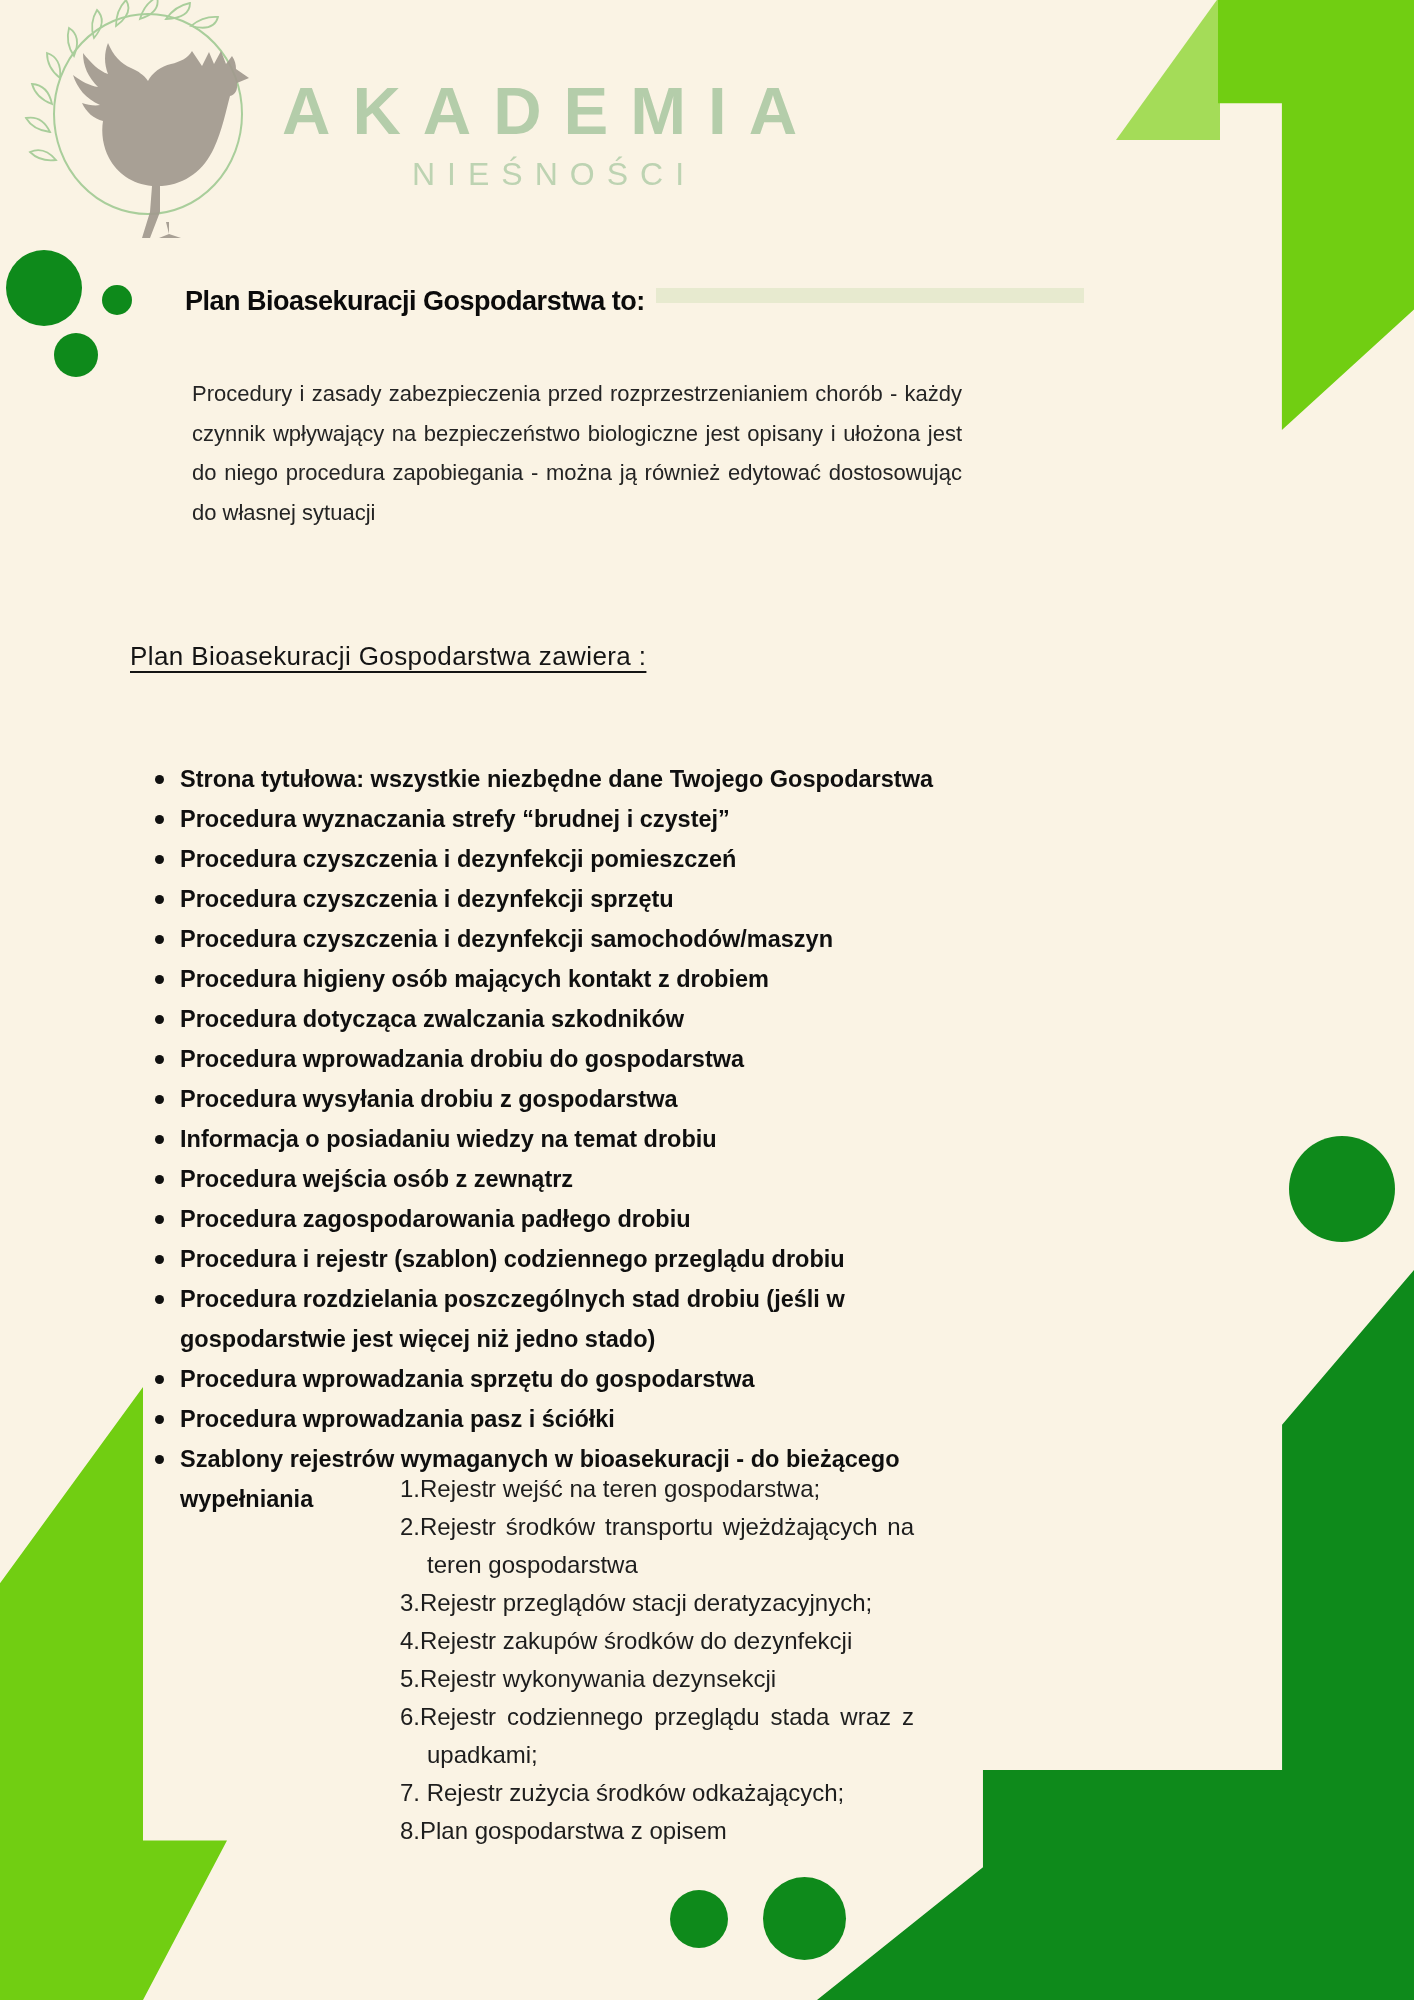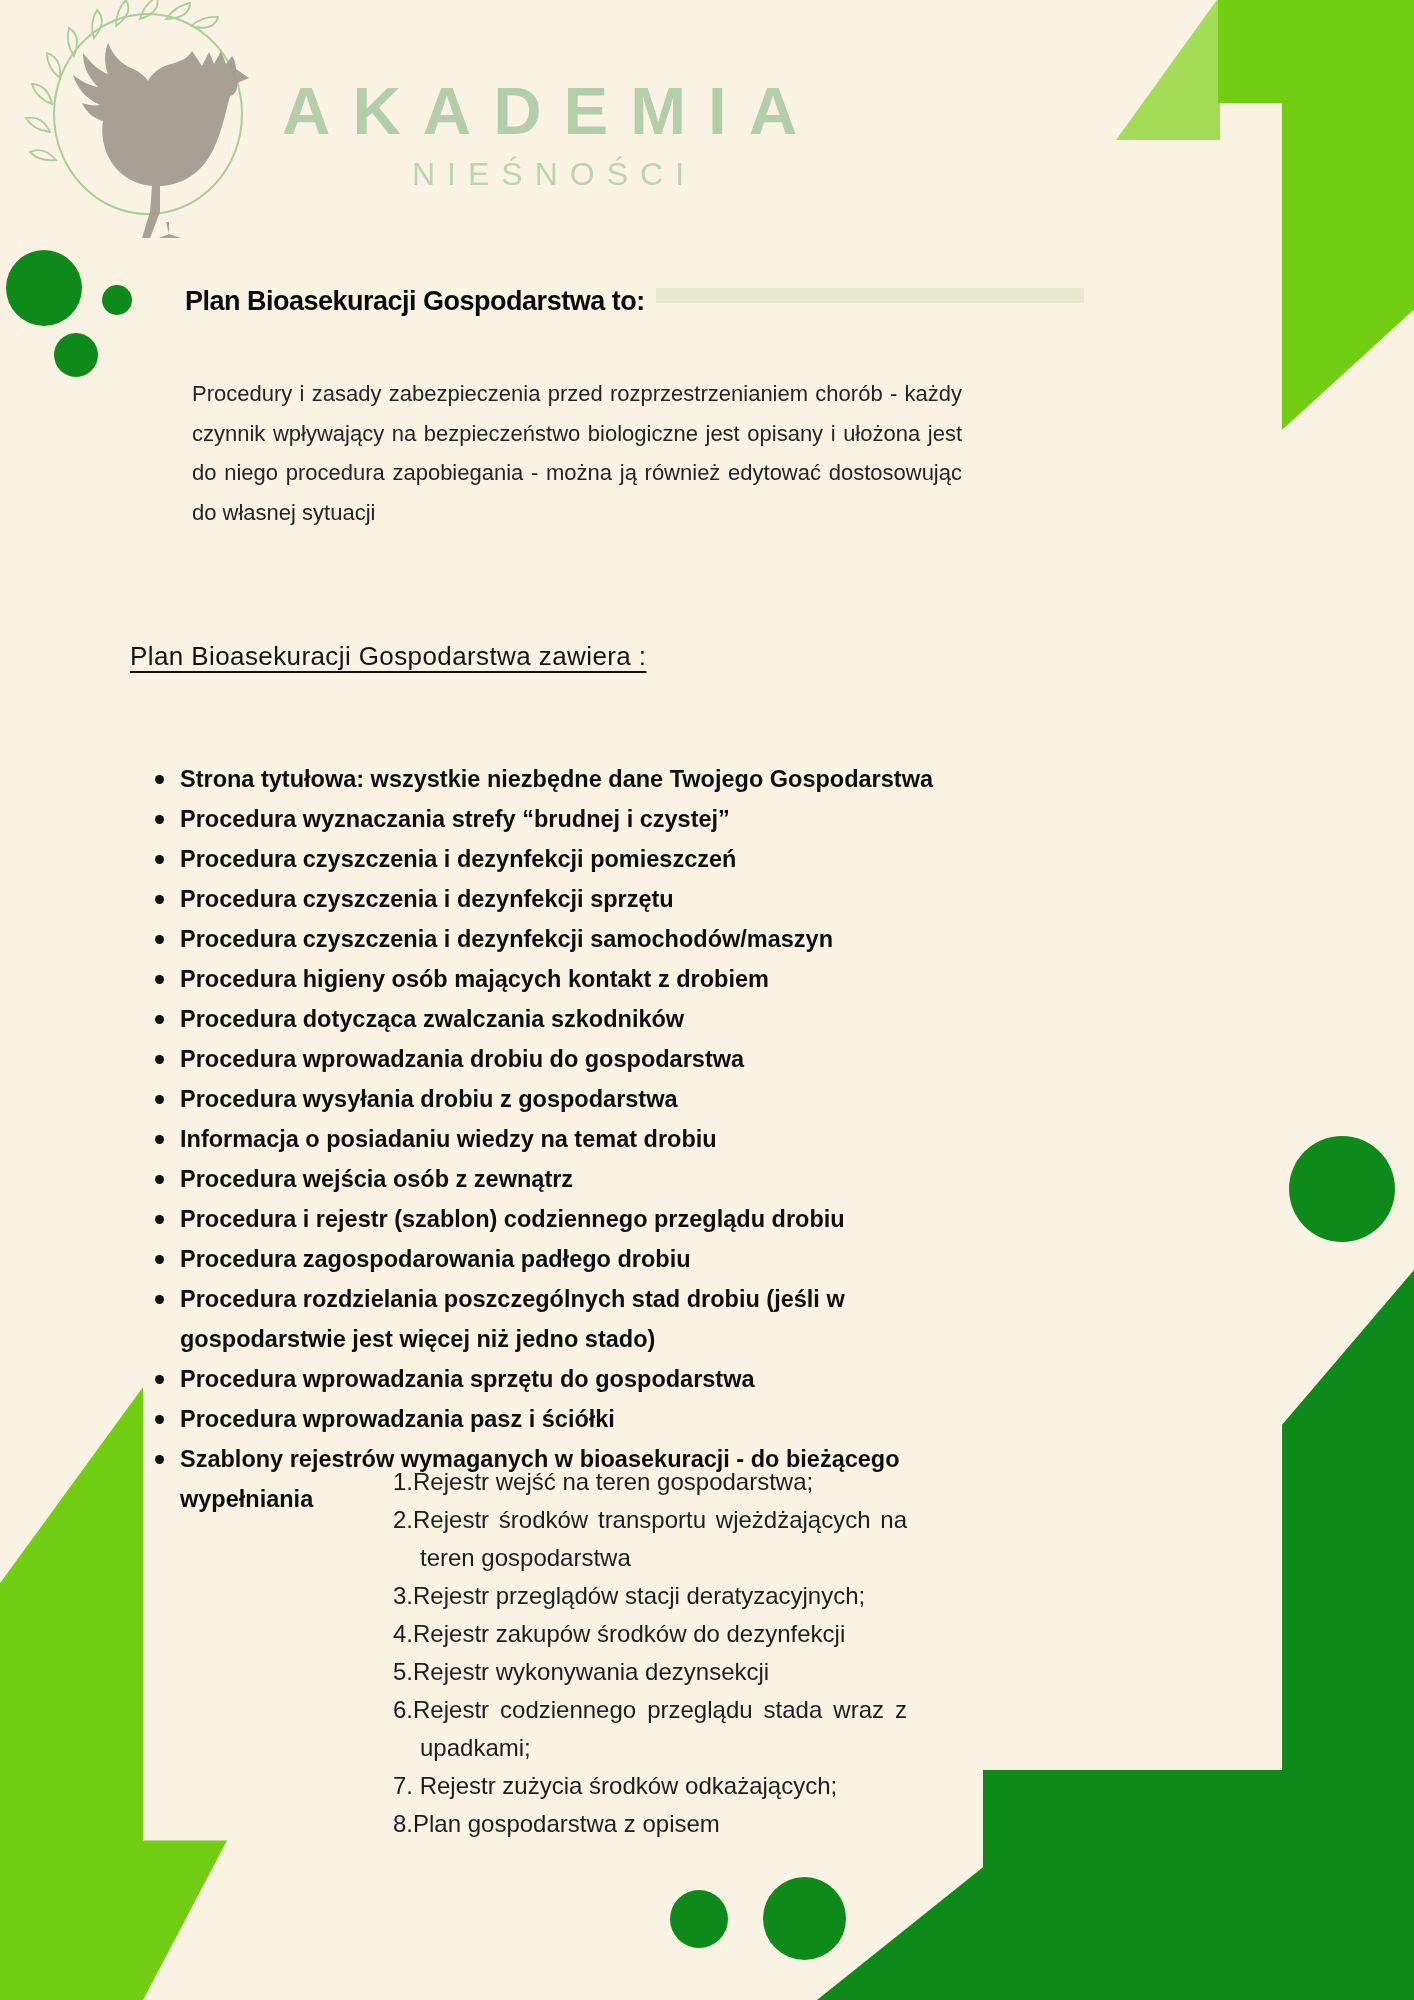--- a/index.html
+++ b/index.html
@@ -81,21 +81,21 @@
   ul.bullets li{
     position:relative;padding-left:29px;
     font-size:23.5px;font-weight:bold;line-height:40px;color:#0f0f0f;
   }
   ul.bullets li::before{
     content:"";position:absolute;left:4px;top:16px;
     width:9px;height:9px;border-radius:50%;background:#101010;
   }
   ol.registers{
     position:absolute;left:388px;top:1458px;width:514px;
-    margin:5px;padding:0;list-style:none;
+    margin:12px;padding:0;list-style:none;
   }
   ol.registers li{
     padding-left:27px;text-indent:-27px;
     font-size:24px;font-weight:400;line-height:38px;color:#1d1d1d;
     text-align:justify;
   }
 </style>
 </head>
 <body>
 
@@ -151,22 +151,22 @@
     <li>Procedura wyznaczania strefy “brudnej i czystej”</li>
     <li>Procedura czyszczenia i dezynfekcji pomieszczeń</li>
     <li>Procedura czyszczenia i dezynfekcji sprzętu</li>
     <li>Procedura czyszczenia i dezynfekcji samochodów/maszyn</li>
     <li>Procedura higieny osób mających kontakt z drobiem</li>
     <li>Procedura dotycząca zwalczania szkodników</li>
     <li>Procedura wprowadzania drobiu do gospodarstwa</li>
     <li>Procedura wysyłania drobiu z gospodarstwa</li>
     <li>Informacja o posiadaniu wiedzy na temat drobiu</li>
     <li>Procedura wejścia osób z zewnątrz</li>
+    <li>Procedura zagospodarowania padłego drobiu</li>
     <li>Procedura i rejestr (szablon) codziennego przeglądu drobiu</li>
-    <li>Procedura zagospodarowania padłego drobiu</li>
     <li>Procedura rozdzielania poszczególnych stad drobiu (jeśli w gospodarstwie jest więcej niż jedno stado)</li>
     <li>Procedura wprowadzania sprzętu do gospodarstwa</li>
     <li>Procedura wprowadzania pasz i ściółki</li>
     <li>Szablony rejestrów wymaganych w bioasekuracji - do bieżącego wypełniania</li>
   </ul>
 
   <ol class="registers">
     <li>1.Rejestr wejść na teren gospodarstwa;</li>
     <li>2.Rejestr środków transportu wjeżdżających na teren gospodarstwa</li>
     <li>3.Rejestr przeglądów stacji deratyzacyjnych;</li>

